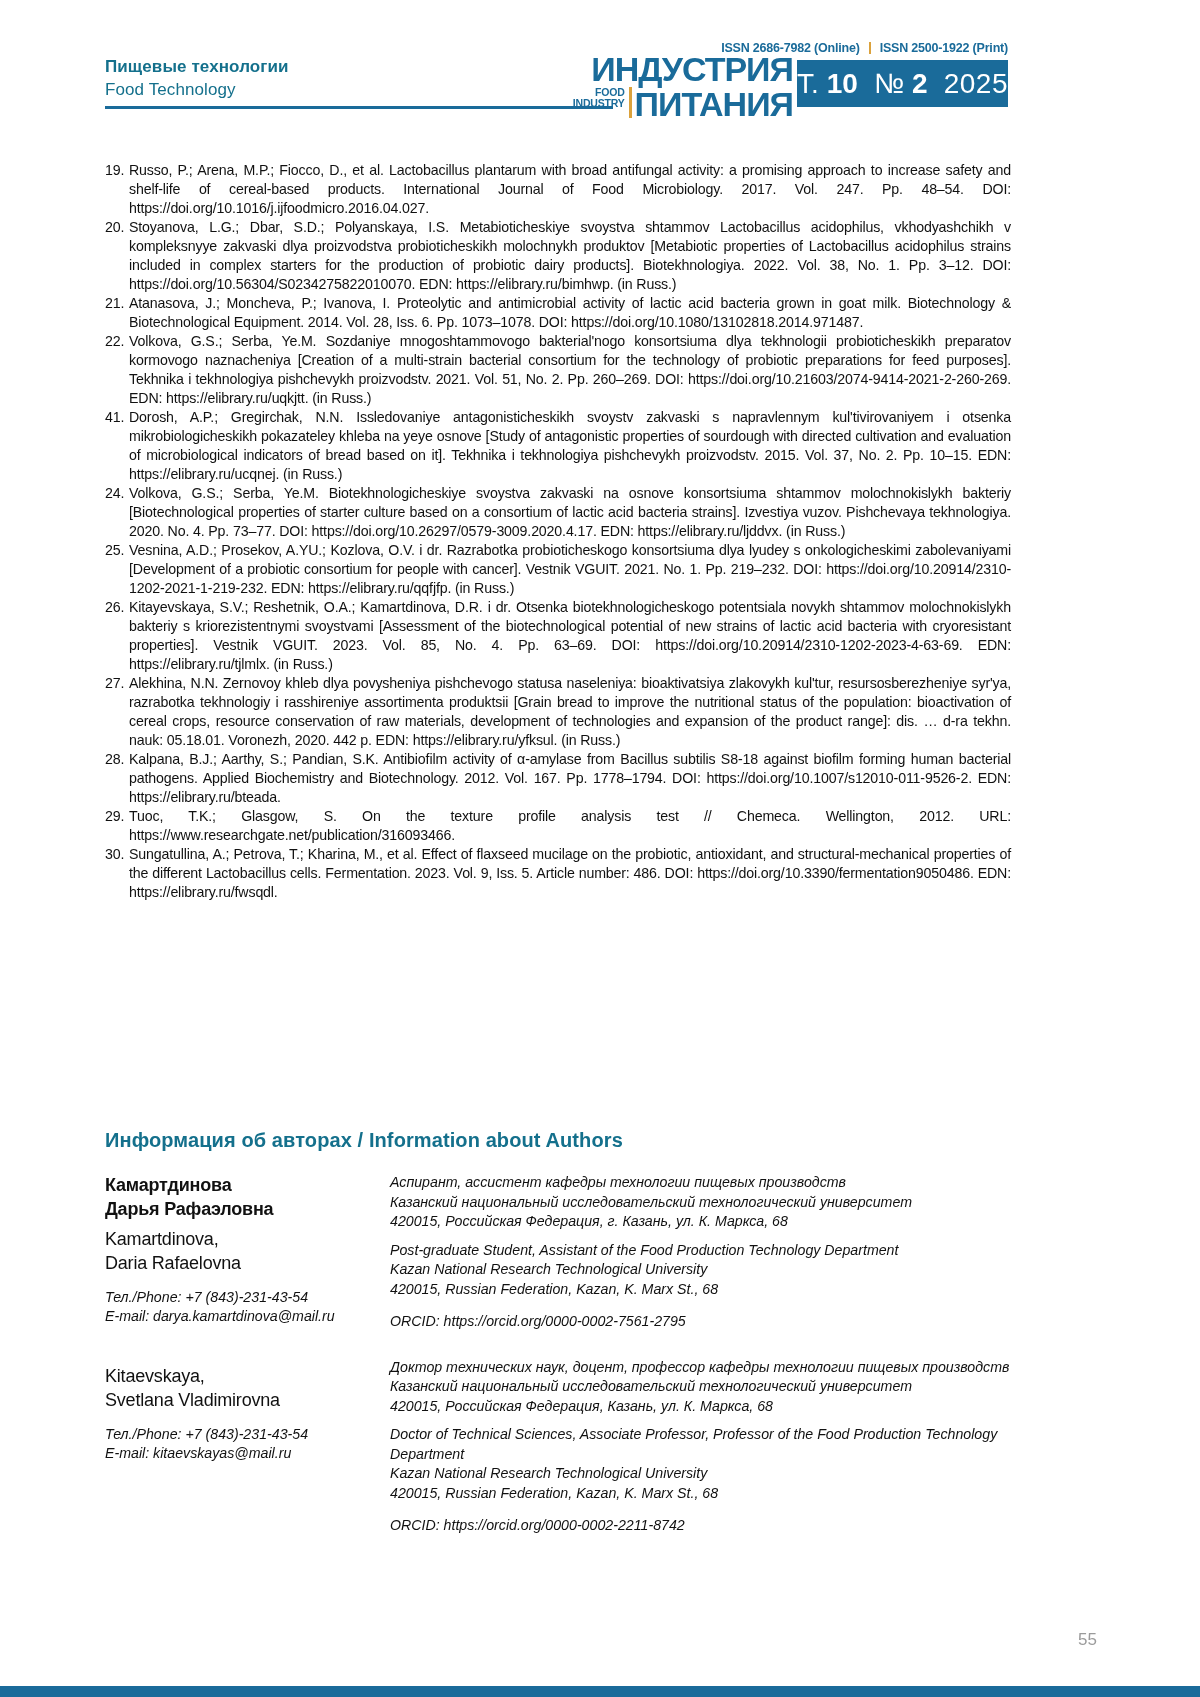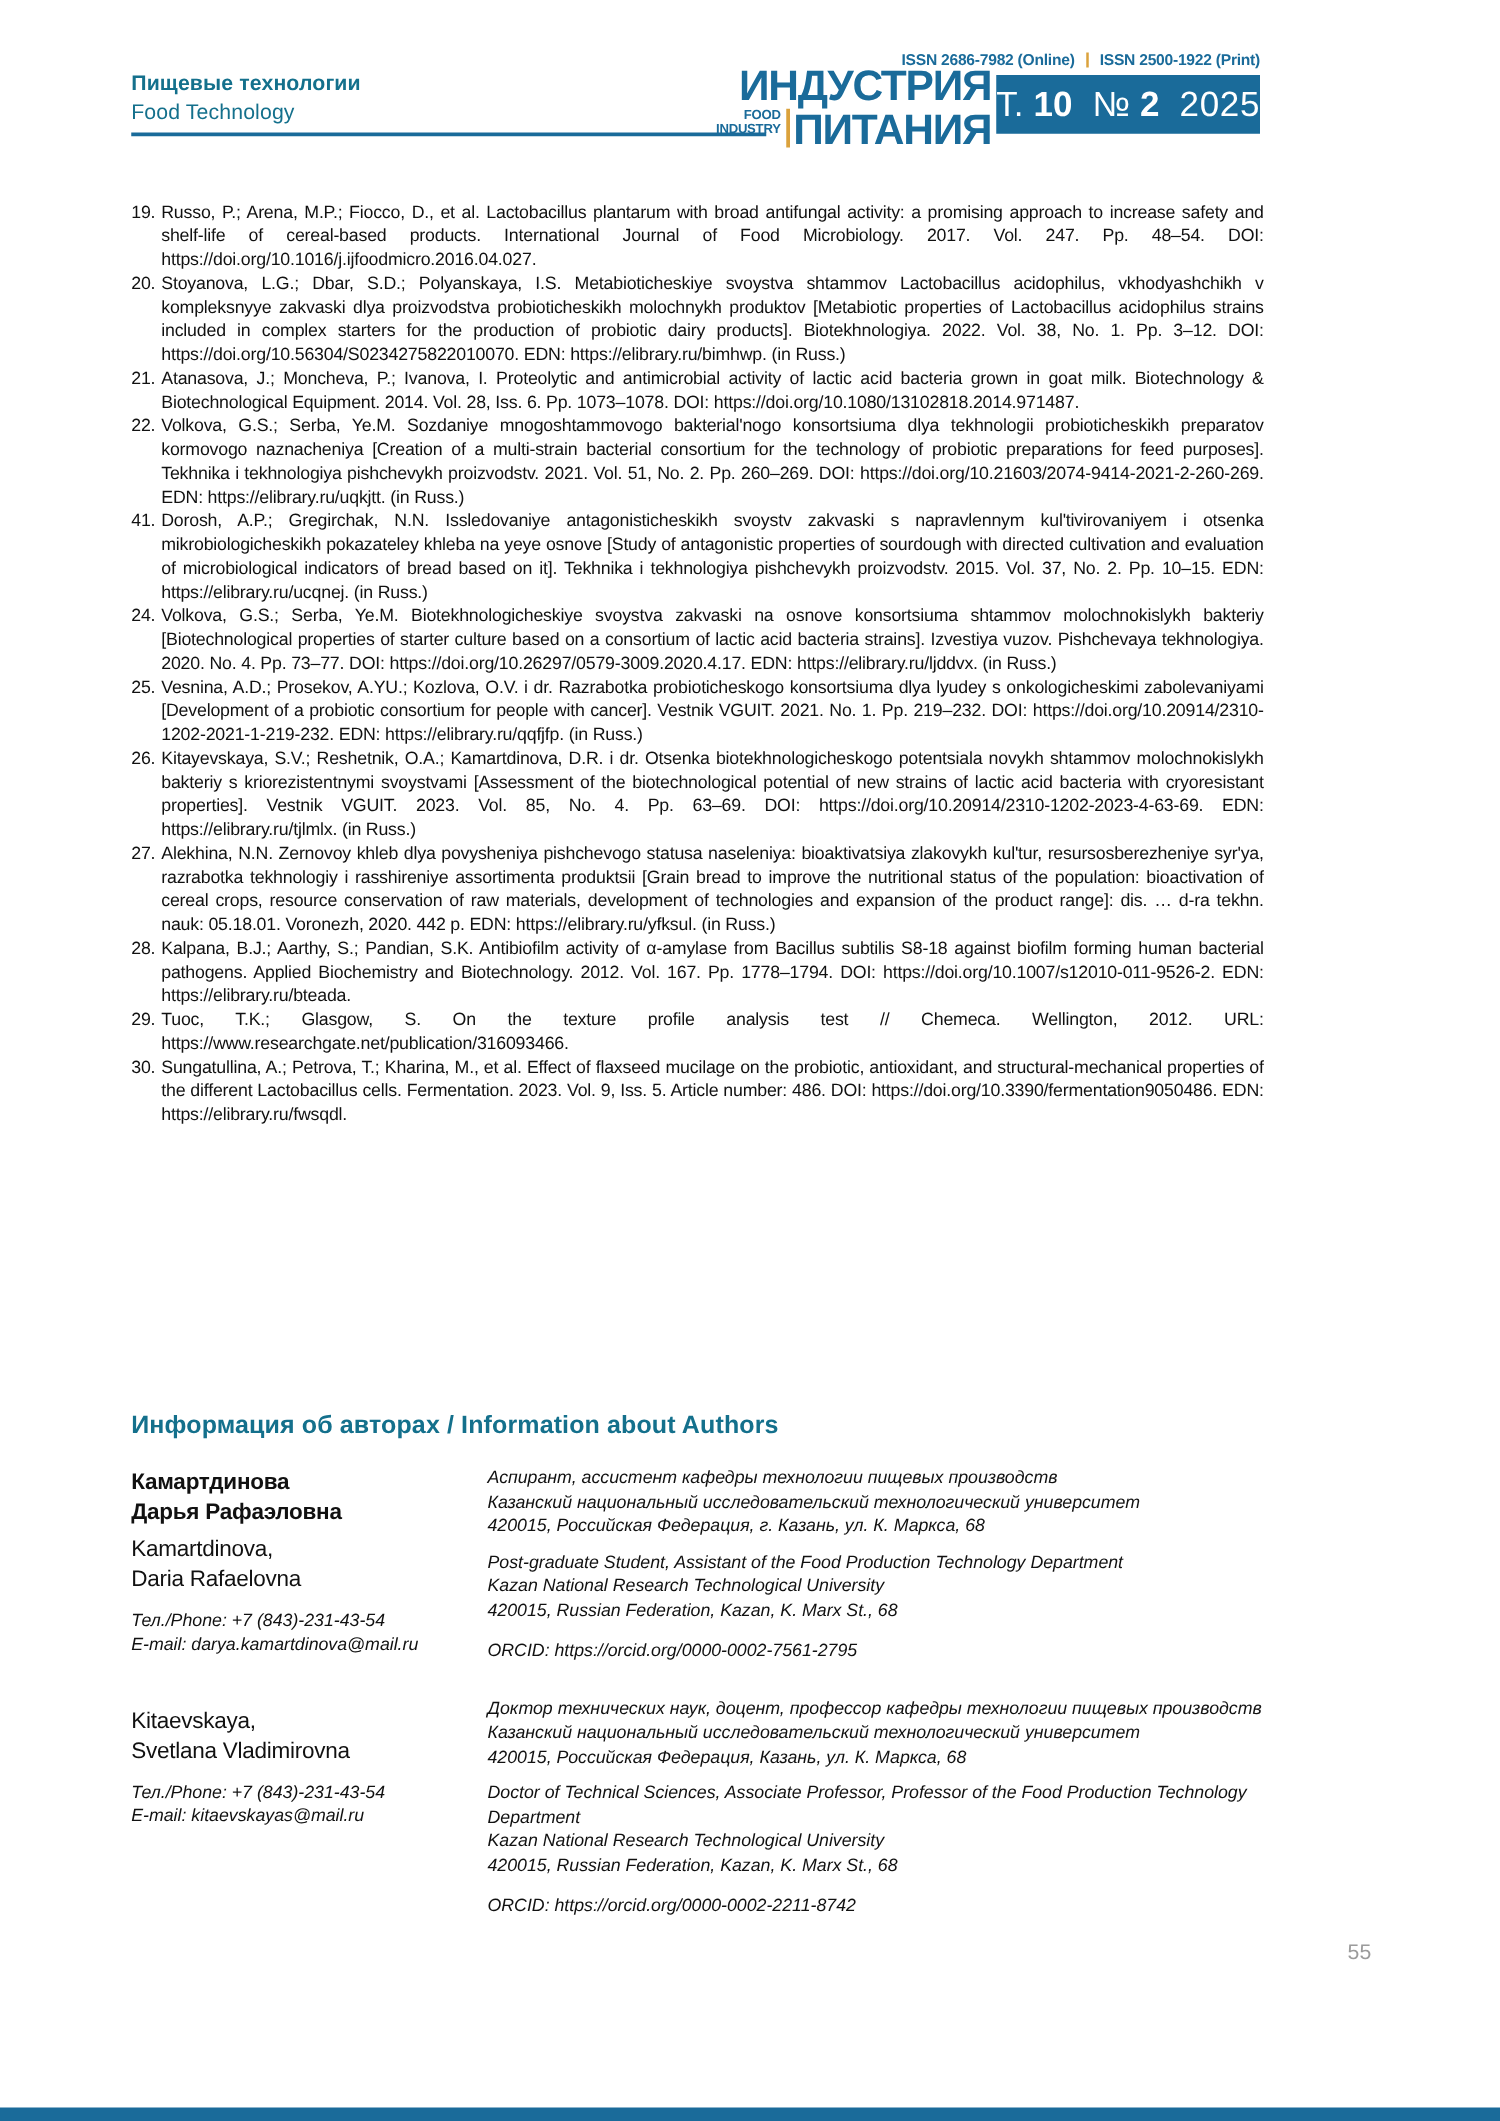--- a/index.html
+++ b/index.html
@@ -79,21 +79,21 @@
   .a-left{flex:0 0 285px;padding-right:20px;}
   .a-name-ru{font-weight:700;font-size:18px;line-height:24px;letter-spacing:-0.2px;}
   .a-name-en{font-size:18px;line-height:24px;margin-top:6px;letter-spacing:-0.2px;}
   .a-contacts{font-style:italic;font-size:14.2px;line-height:19px;margin-top:13px;}
   .a-right{flex:1;font-style:italic;font-size:14.2px;line-height:19.5px;}
   .a-par{margin-bottom:9px;}
   .a-orcid{margin-top:13px;}
 
   
   .page-num{
-    position:absolute;right:103px;top:1552px;
+    position:absolute;right:103px;top:1630px;
     font-size:17px;color:var(--gray);
   }
   .bottom-bar{
     position:absolute;left:0;bottom:0;width:1200px;height:11px;background:var(--brand);
   }
 </style>
 </head>
 <body>
 
 <div class="page">

